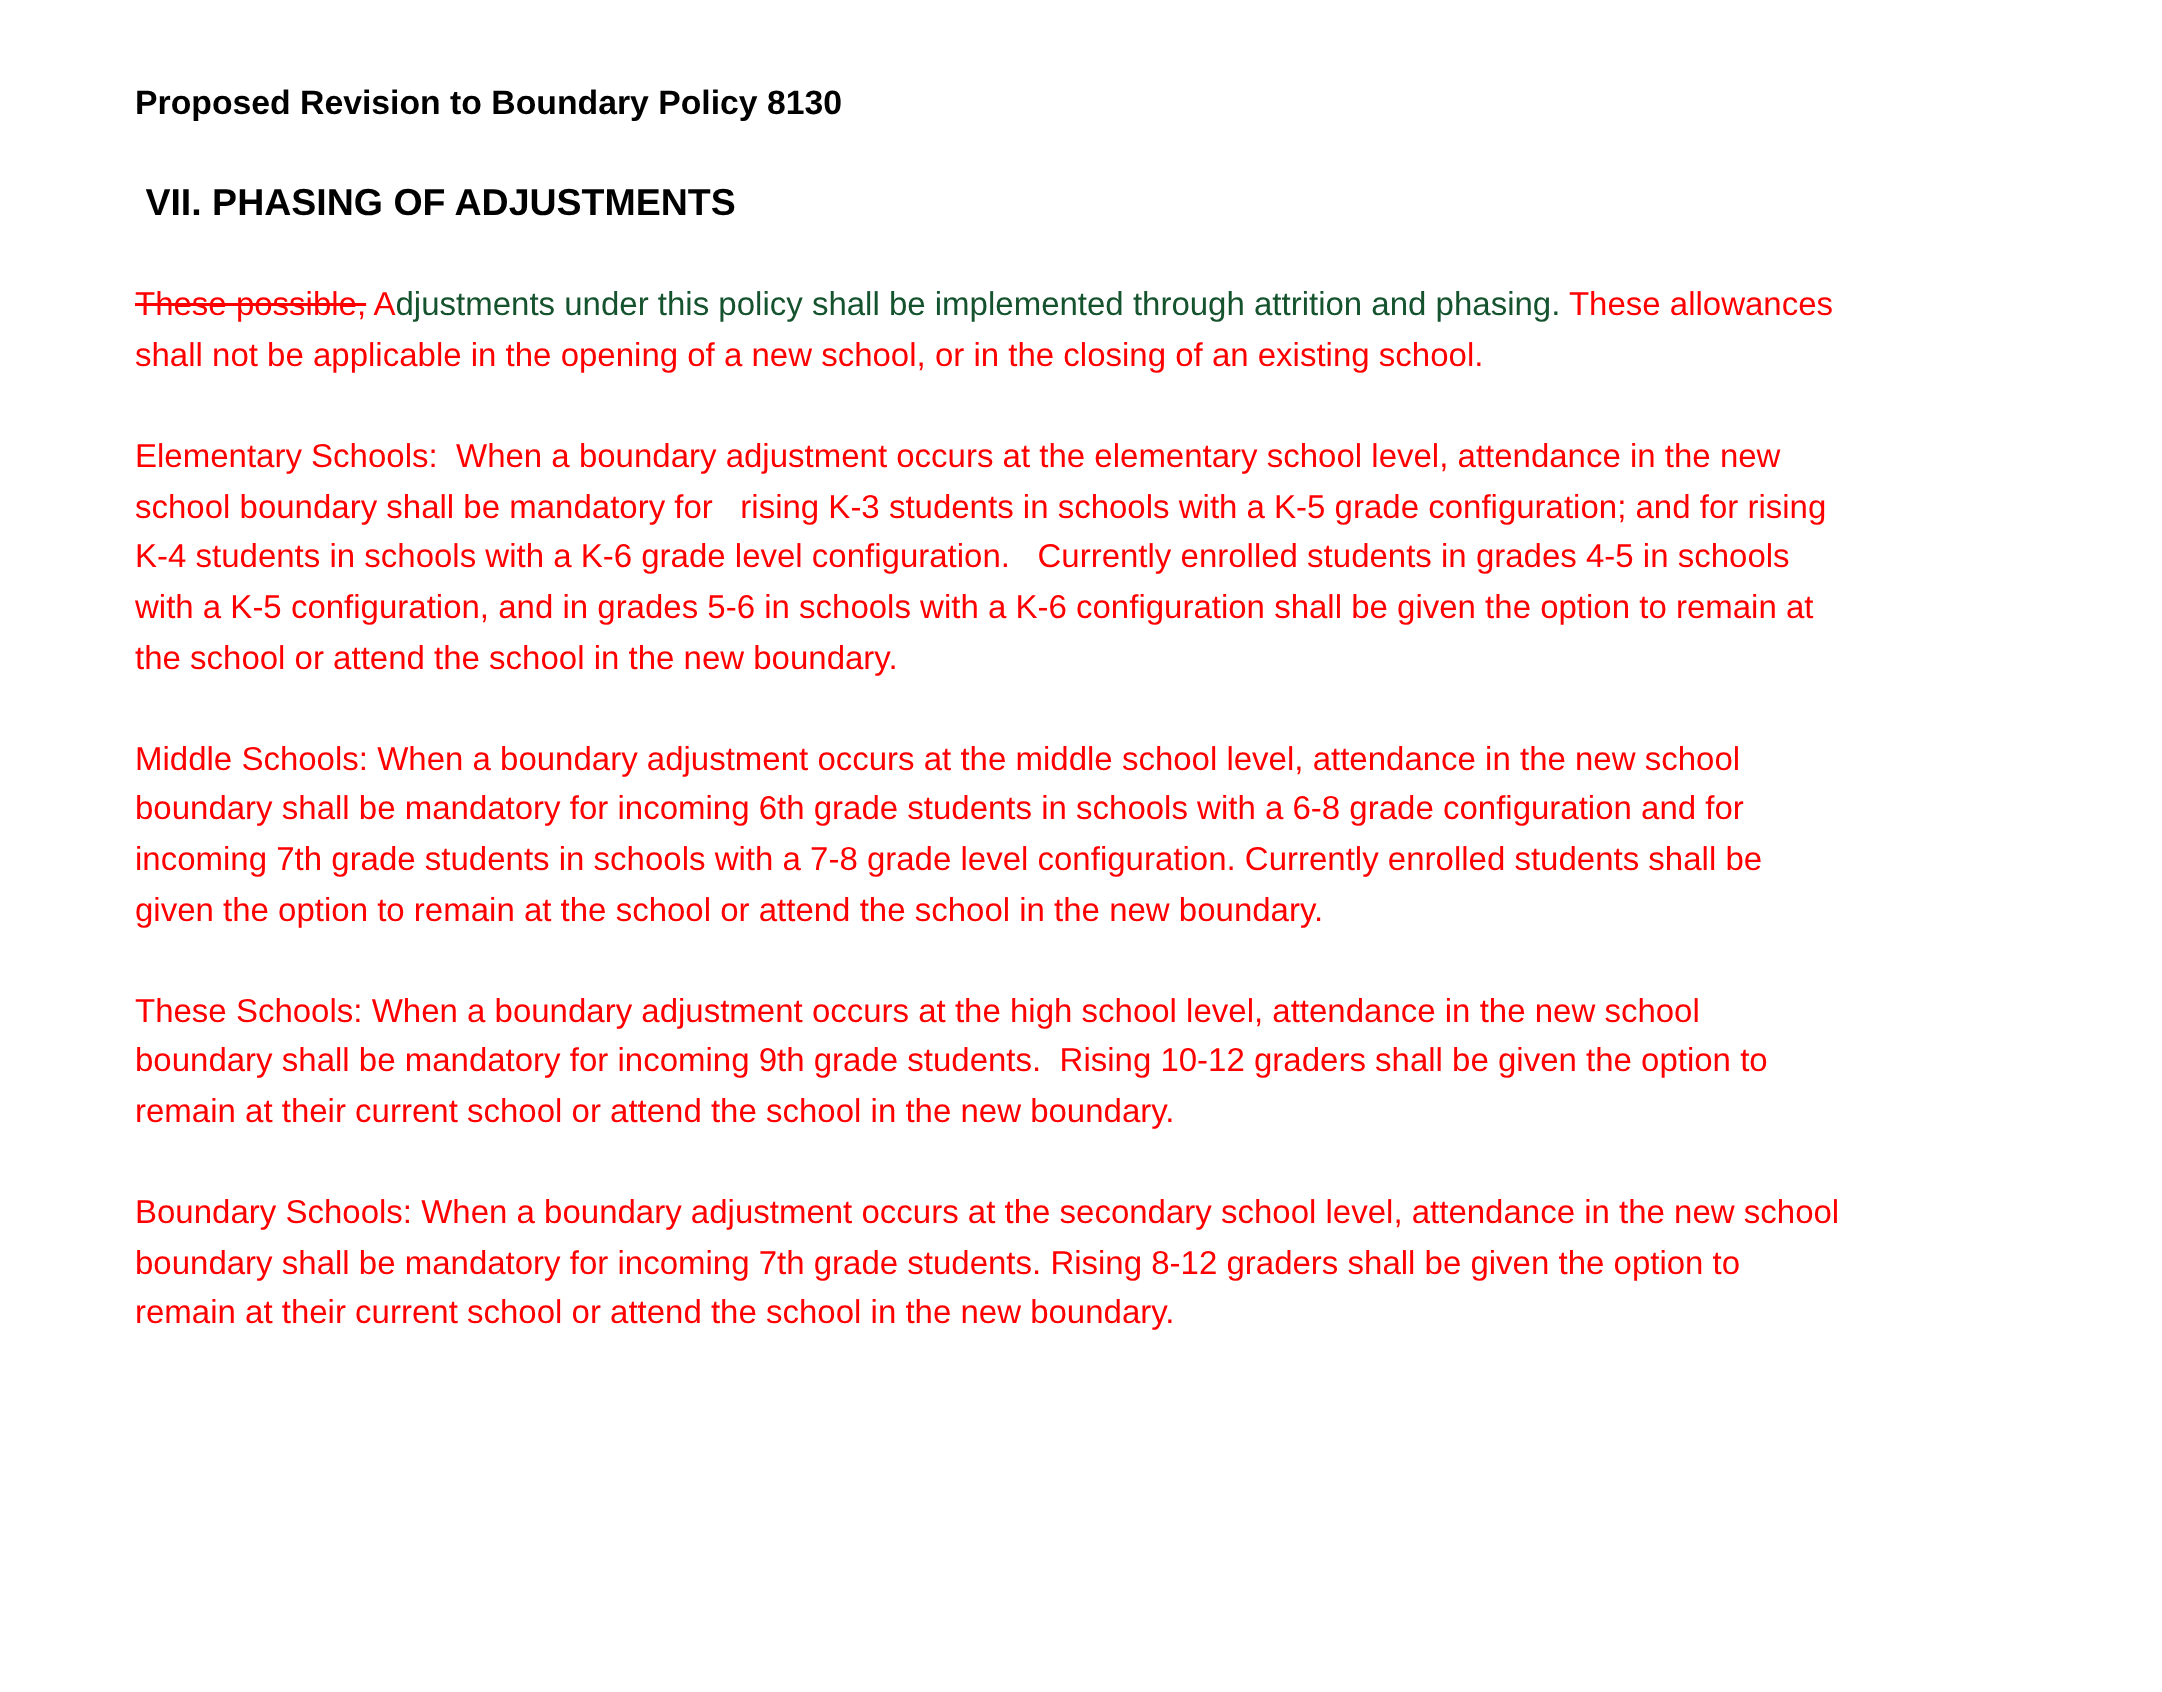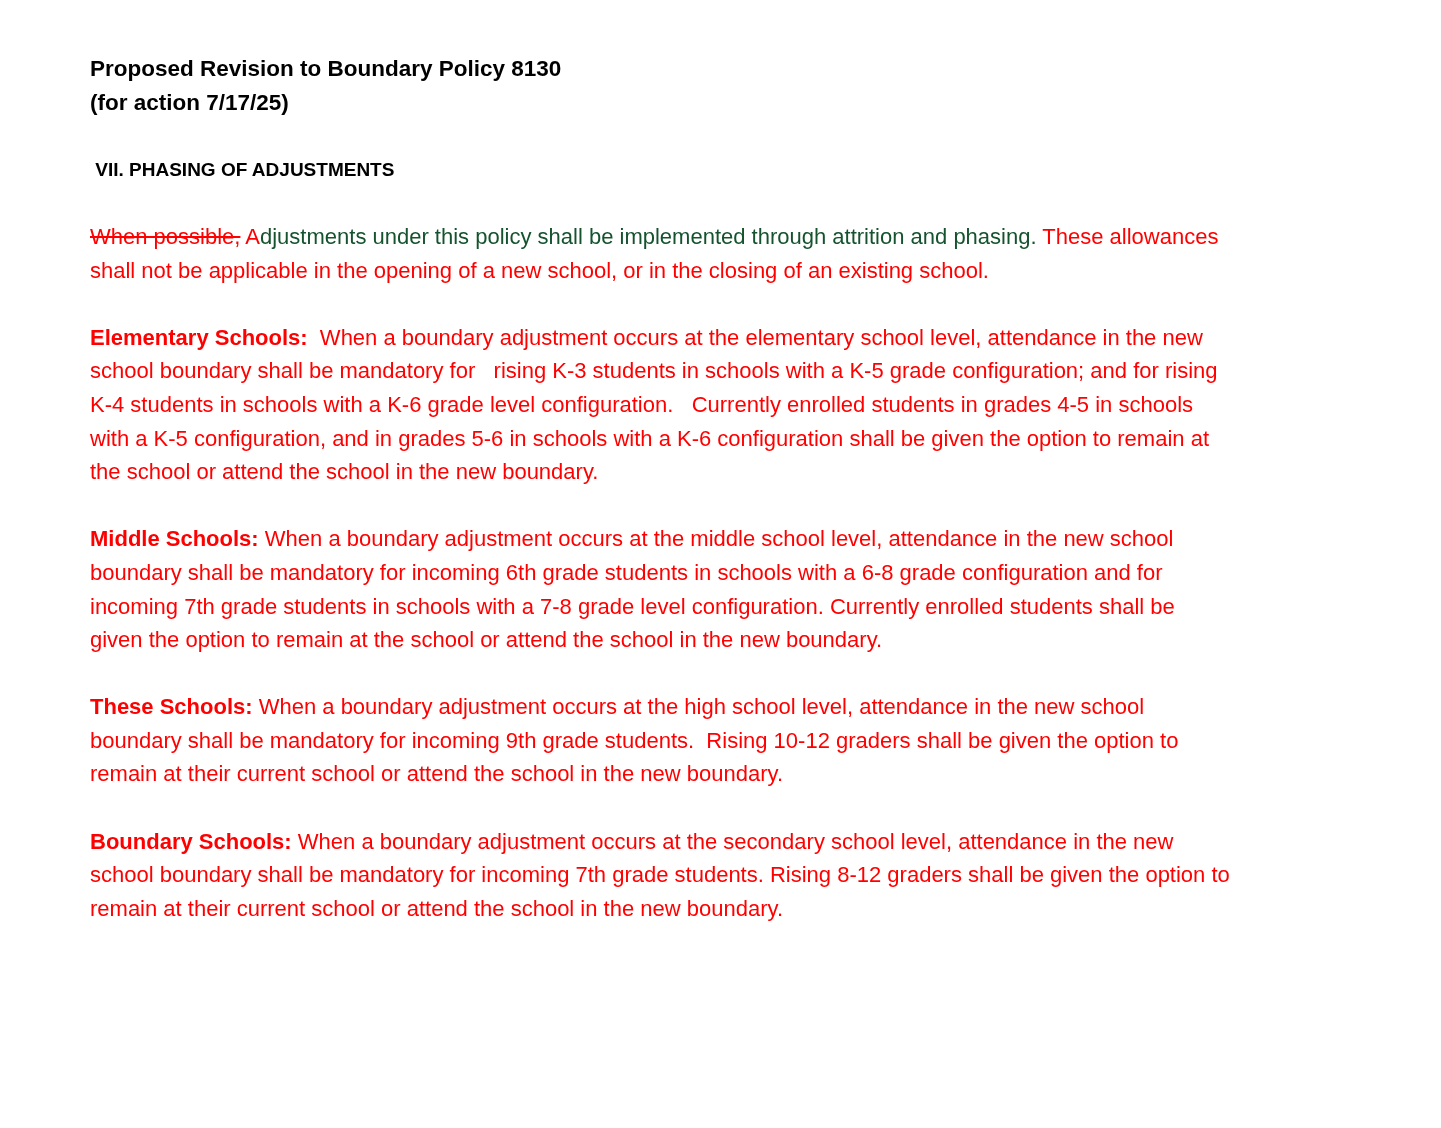--- a/index.html
+++ b/index.html
@@ -23,43 +23,42 @@
   .title-block {
     margin: 0 0 33.6px 0;
   }
   .doc-title, .doc-subtitle {
     font-size: 22.5px;
     font-weight: bold;
     margin: 0;
     white-space: pre-wrap;
   }
   .section-heading {
-    font-size: 19px;
+    font-size: 25px;
     font-weight: bold;
     margin: 0 0 33.6px 0;
     white-space: pre-wrap;
   }
   .para {
     margin: 0 0 33.6px 0;
     white-space: pre-wrap;
   }
   .seg { color: #14532d; }
   .seg.red { color: #ff0000; }
-  .seg.bold { font-weight: bold; }
+  .seg.bold { font-weight: normal; }
   .seg.strike { text-decoration: line-through; }
 </style>
 </head>
 <body>
 
 <div class="page">
   <div class="title-block">
     <p class="doc-title">Proposed Revision to Boundary Policy 8130</p>
-    <p class="doc-subtitle">(for action 7/17/25)</p>
   </div>
   <h2 class="section-heading"> VII. PHASING OF ADJUSTMENTS</h2>
   <div id="doc-body">
-      <p class="para"><span class="seg red strike">When possible,</span><span class="seg red"> A</span><span class="seg">djustments under this policy shall be implemented through attrition and phasing. </span><span class="seg red">These allowances shall not be applicable in the opening of a new school, or in the closing of an existing school.</span></p>
+      <p class="para"><span class="seg red strike">These possible,</span><span class="seg red"> A</span><span class="seg">djustments under this policy shall be implemented through attrition and phasing. </span><span class="seg red">These allowances shall not be applicable in the opening of a new school, or in the closing of an existing school.</span></p>
       <p class="para"><span class="seg red bold">Elementary Schools:</span><span class="seg red">  When a boundary adjustment occurs at the elementary school level, attendance in the new school boundary shall be mandatory for   rising K-3 students in schools with a K-5 grade configuration; and for rising K-4 students in schools with a K-6 grade level configuration.   Currently enrolled students in grades 4-5 in schools with a K-5 configuration, and in grades 5-6 in schools with a K-6 configuration shall be given the option to remain at the school or attend the school in the new boundary.</span></p>
       <p class="para"><span class="seg red bold">Middle Schools:</span><span class="seg red"> When a boundary adjustment occurs at the middle school level, attendance in the new school boundary shall be mandatory for incoming 6th grade students in schools with a 6-8 grade configuration and for incoming 7th grade students in schools with a 7-8 grade level configuration. Currently enrolled students shall be given the option to remain at the school or attend the school in the new boundary.</span></p>
       <p class="para"><span class="seg red bold">These Schools:</span><span class="seg red"> When a boundary adjustment occurs at the high school level, attendance in the new school boundary shall be mandatory for incoming 9th grade students.  Rising 10-12 graders shall be given the option to remain at their current school or attend the school in the new boundary.</span></p>
       <p class="para"><span class="seg red bold">Boundary Schools:</span><span class="seg red"> When a boundary adjustment occurs at the secondary school level, attendance in the new school boundary shall be mandatory for incoming 7th grade students. Rising 8-12 graders shall be given the option to remain at their current school or attend the school in the new boundary.</span></p>
     </div>
 </div>
 
 </body></html>

